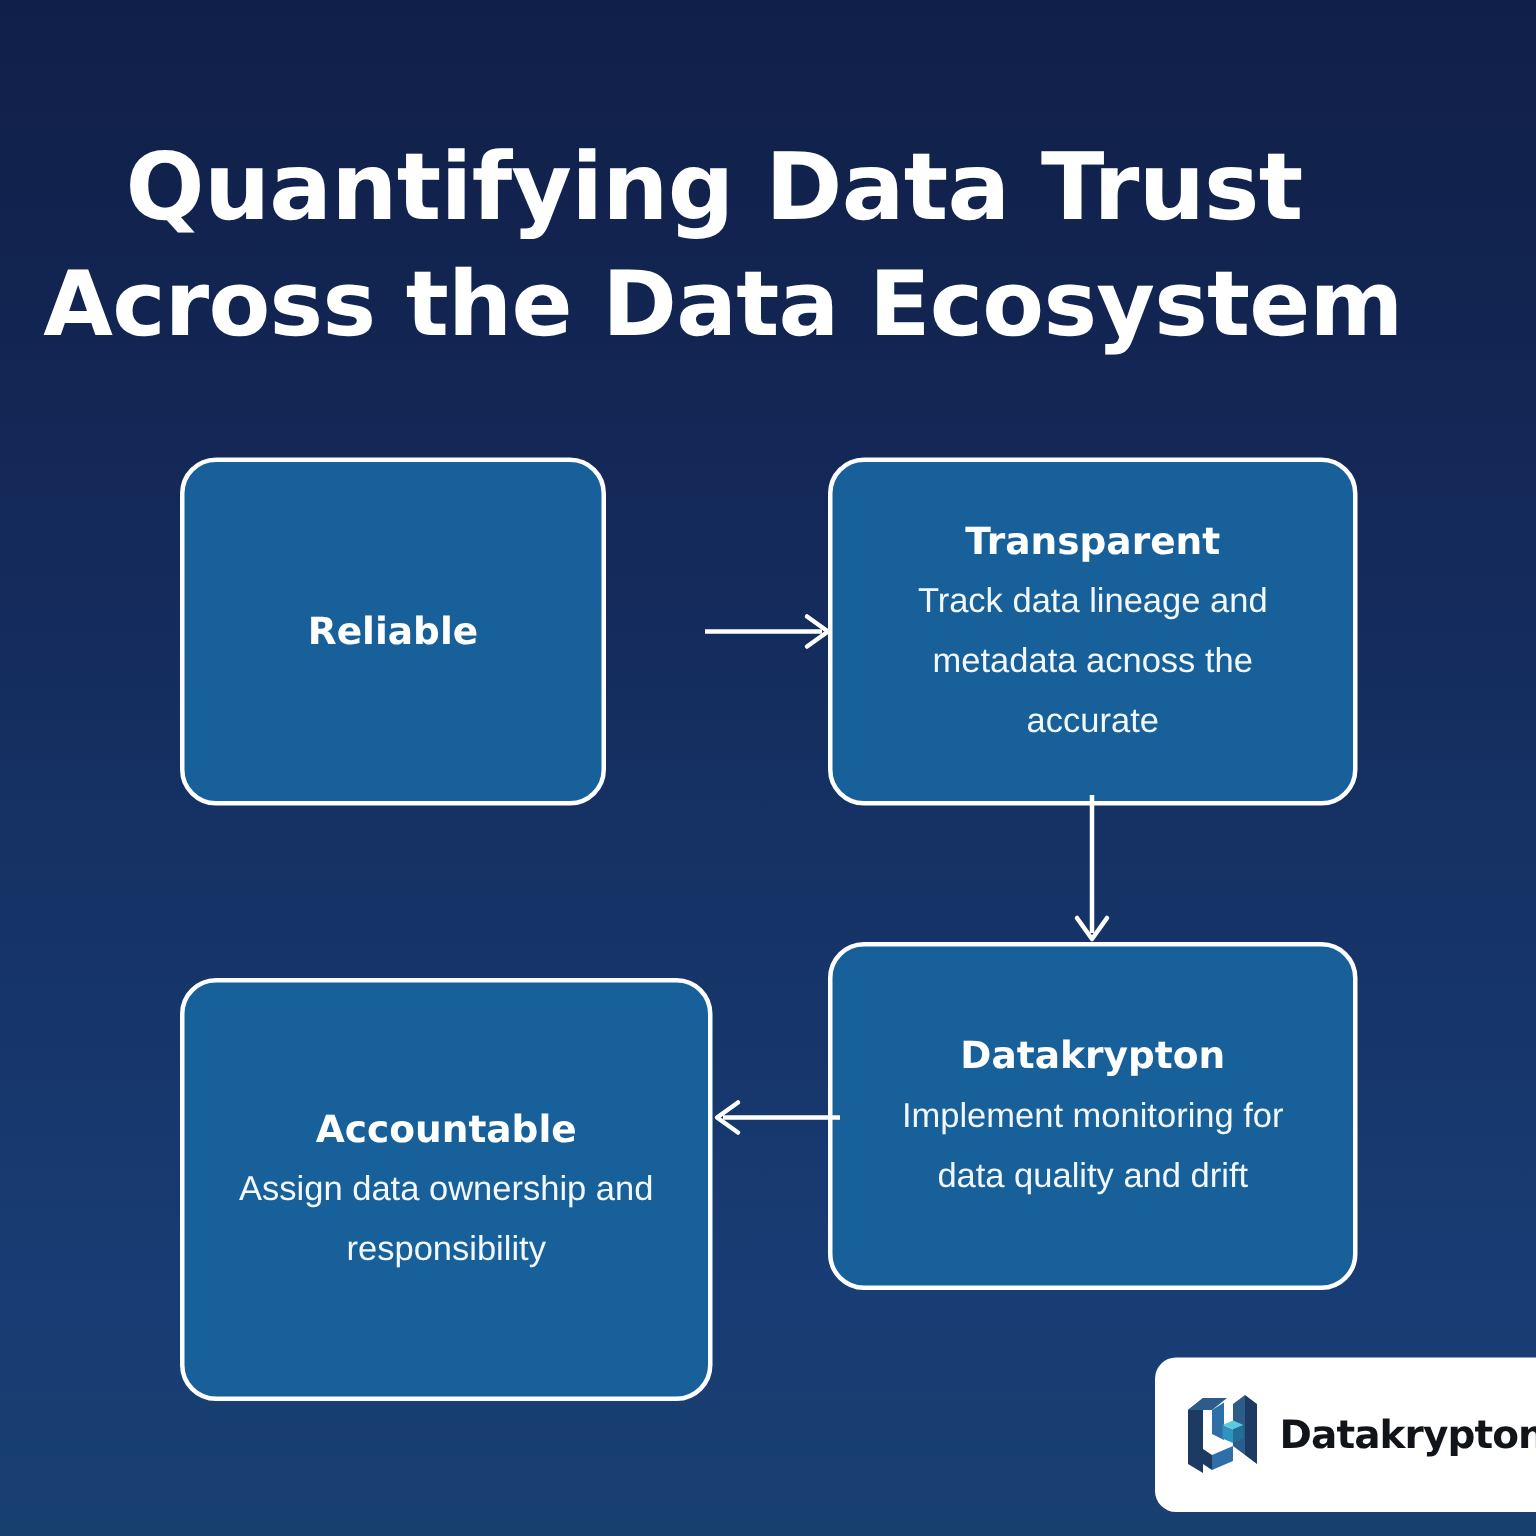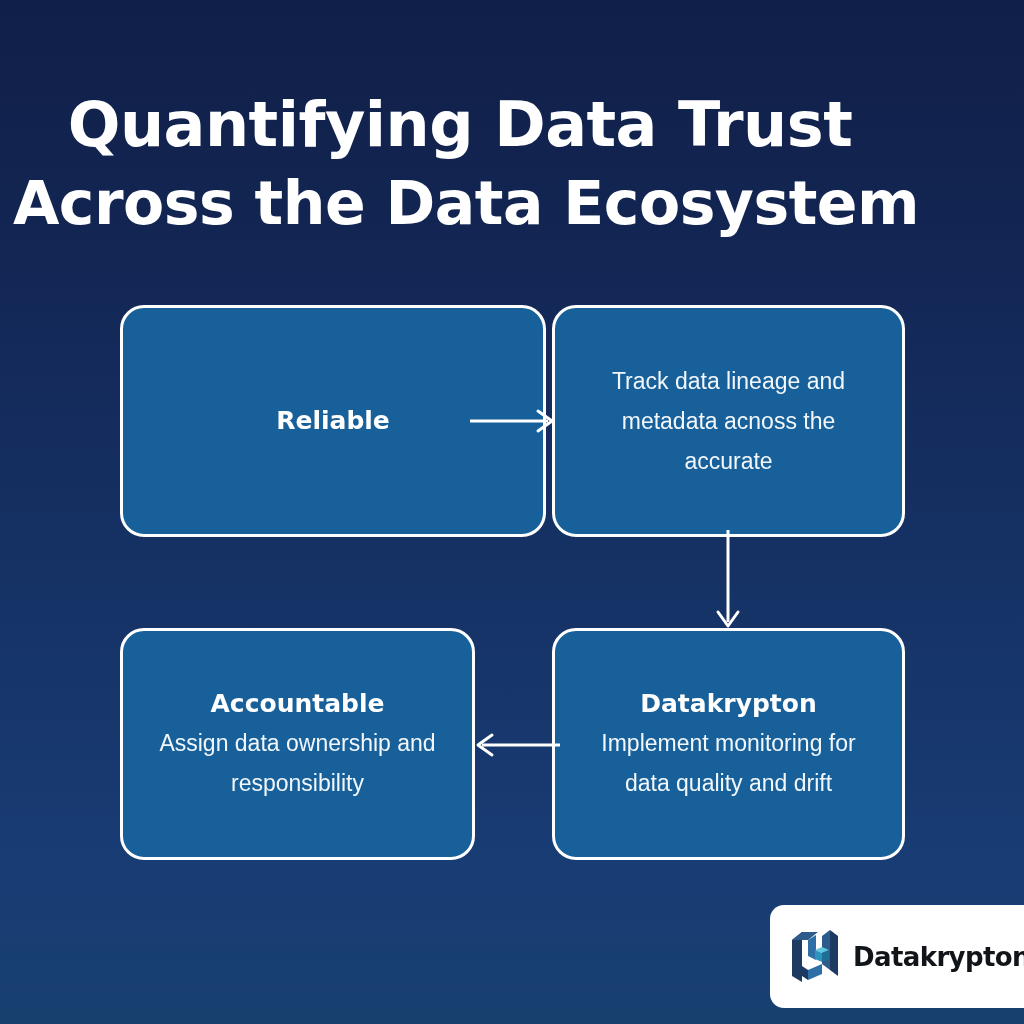--- a/index.html
+++ b/index.html
@@ -25,21 +25,21 @@
         #142b5c 38%,
         #163468 62%,
         #183c74 84%,
         #18406f 100%);
     overflow: hidden;
   }
 
   
   .title-block {
     position: absolute;
-    left: 0;
+    left: 16px;
     top: 86px;
     width: 920px;
     text-align: center;
     color: #ffffff;
   }
   .title-line {
     display: block;
     font-family: "DejaVu Sans", sans-serif;
     font-weight: 700;
     font-size: 62px;
@@ -79,23 +79,23 @@
   .card-desc {
     font-family: "Liberation Sans", sans-serif;
     font-weight: 400;
     font-size: 23px;
     line-height: 40px;
     color: #f2f7fb;
     margin: 0;
     max-width: 300px;
   }
 
-  #card-reliable    { left: 120px; top: 305px; width: 426px; height: 232px; }
+  #card-reliable    { left: 120px; top: 305px; width: 284px; height: 232px; }
   #card-transparent { left: 552px; top: 305px; width: 353px; height: 232px; }
-  #card-accountable { left: 120px; top: 628px; width: 355px; height: 232px; }
+  #card-accountable { left: 120px; top: 652px; width: 355px; height: 282px; }
   #card-observable  { left: 552px; top: 628px; width: 353px; height: 232px; }
 
   
   .arrow {
     position: absolute;
   }
   #arrow-reliable-transparent { left: 470px; top: 400px; width: 90px;  height: 42px; }
   #arrow-transparent-observable { left: 706px; top: 530px; width: 44px; height: 104px; }
   #arrow-observable-accountable { left: 470px; top: 724px; width: 90px; height: 42px; }
 
@@ -138,20 +138,21 @@
   <div class="title-block">
     <span class="title-line line1">Quantifying Data Trust</span>
     <span class="title-line line2">Across the Data Ecosystem</span>
   </div>
 
   <div class="card" id="card-reliable">
     <div class="card-title">Reliable</div>
   </div>
 
   <div class="card" id="card-transparent">
+    <div class="card-title">Transparent</div>
     <div class="card-desc">Track data lineage and metadata acnoss the accurate</div>
   </div>
 
   <div class="card" id="card-accountable">
     <div class="card-title">Accountable</div>
     <div class="card-desc">Assign data ownership and responsibility</div>
   </div>
 
   <div class="card" id="card-observable">
     <div class="card-title">Datakrypton</div>

